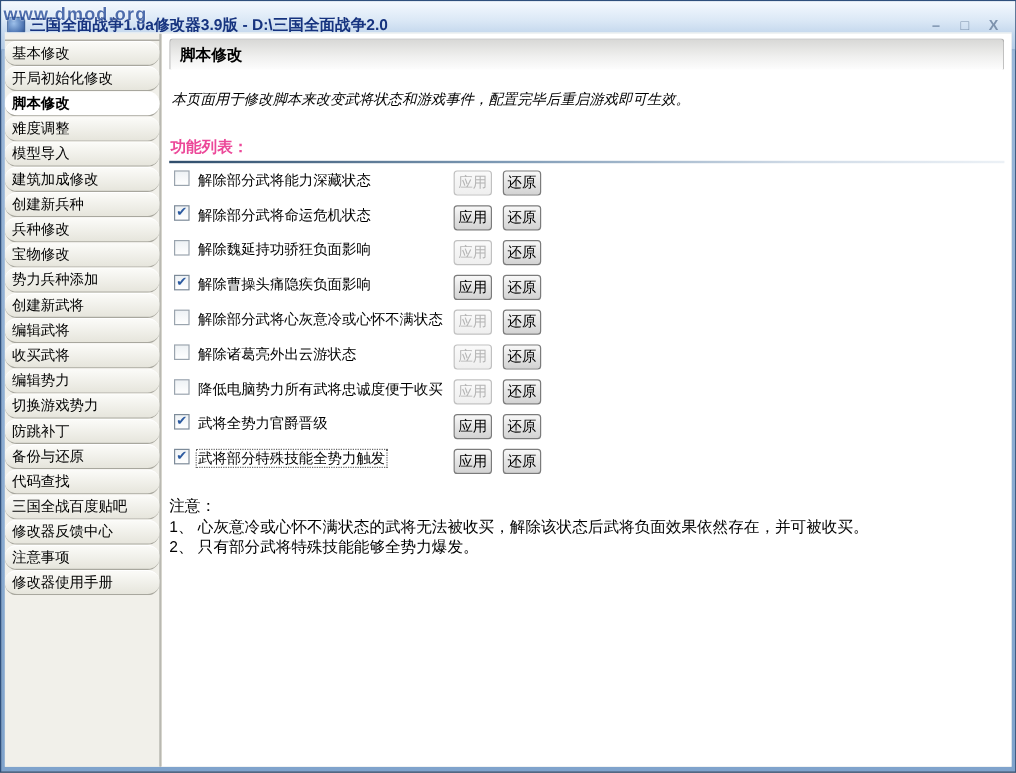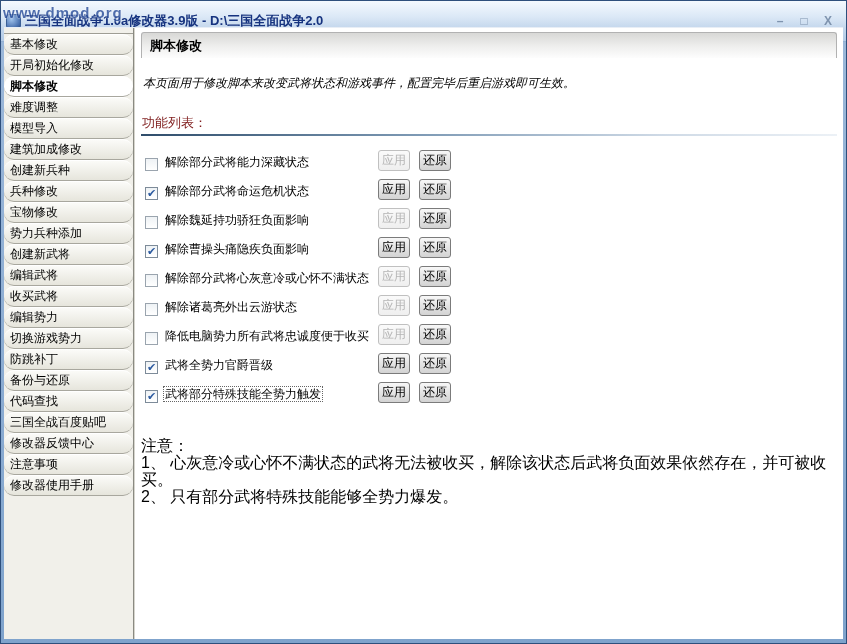--- a/index.html
+++ b/index.html
@@ -62,28 +62,28 @@
     border-left:1px solid #d6d5cd;
   }
   .header-box{
     border:1px solid #b2b2b2;border-bottom:none;
     border-radius:3px 3px 0 0;
     background:linear-gradient(#d8d8d6,#efefee 55%,#fdfdfd);
     height:26px;line-height:26px;padding-left:8px;
     font-weight:bold;font-size:13px;color:#000;
   }
   .description{margin:17px 2px 0 2px;font-size:12px;color:#000;font-style:italic;}
-  .section-title{margin:22px 0 0 1px;font-weight:normal;font-size:13px;color:#7f1d1d;}
+  .section-title{margin:22px 0 0 1px;font-weight:bold;font-size:13px;color:#ec4899;}
   .section-rule{
     height:2px;margin-top:2px;
     background:linear-gradient(to right,#2f4d6b,#7e9ab5 40%,#cfdae6 75%,#ecf1f6);
   }
   
   .feature-list{margin-top:6px;}
-  .feat-row{display:flex;align-items:flex-end;height:29px;padding-left:4px;}
+  .feat-row{display:flex;align-items:flex-start;height:29px;padding-left:4px;}
   .cb{
     width:13px;height:13px;flex:0 0 13px;margin-right:6px;
     border:1px solid #9aa4ae;background:linear-gradient(#eef2f5,#ffffff);
     display:inline-flex;align-items:center;justify-content:center;
     font-size:11px;line-height:11px;color:#2c5aa0;cursor:pointer;
   }
   .cb.on{border-color:#7d8b99;}
   .feat-label{font-size:12px;width:214px;white-space:nowrap;overflow:visible;}
   .feat-label .inner{padding:0 1px;}
   .feat-label.focused .inner{outline:1px dotted #666;margin-top:20px;}
@@ -92,21 +92,21 @@
     font-family:Liberation Sans, sans-serif;font-size:12px;color:#000;
     border:1px solid #7b7b7b;border-radius:3px;
     background:linear-gradient(#f8f8f8,#e6e6e6 45%,#d3d3d3);
     cursor:pointer;
   }
   .btn.disabled{
     color:#b5b5b5;border-color:#c0c0c0;
     background:linear-gradient(#fafafa,#efefef);
   }
   
-  .notes{margin-top:34px;font-size:16px;color:#000;line-height:17px;}
+  .notes{margin-top:10px;font-size:13px;color:#000;line-height:17px;}
 </style>
 </head>
 <body>
 
 <div class="window">
 
   <div class="titlebar">
     <span class="app-icon"></span>
     <span class="title-text">三国全面战争1.0a修改器3.9版 - D:\三国全面战争2.0</span>
     <span class="watermark">www.dmod.org</span>

